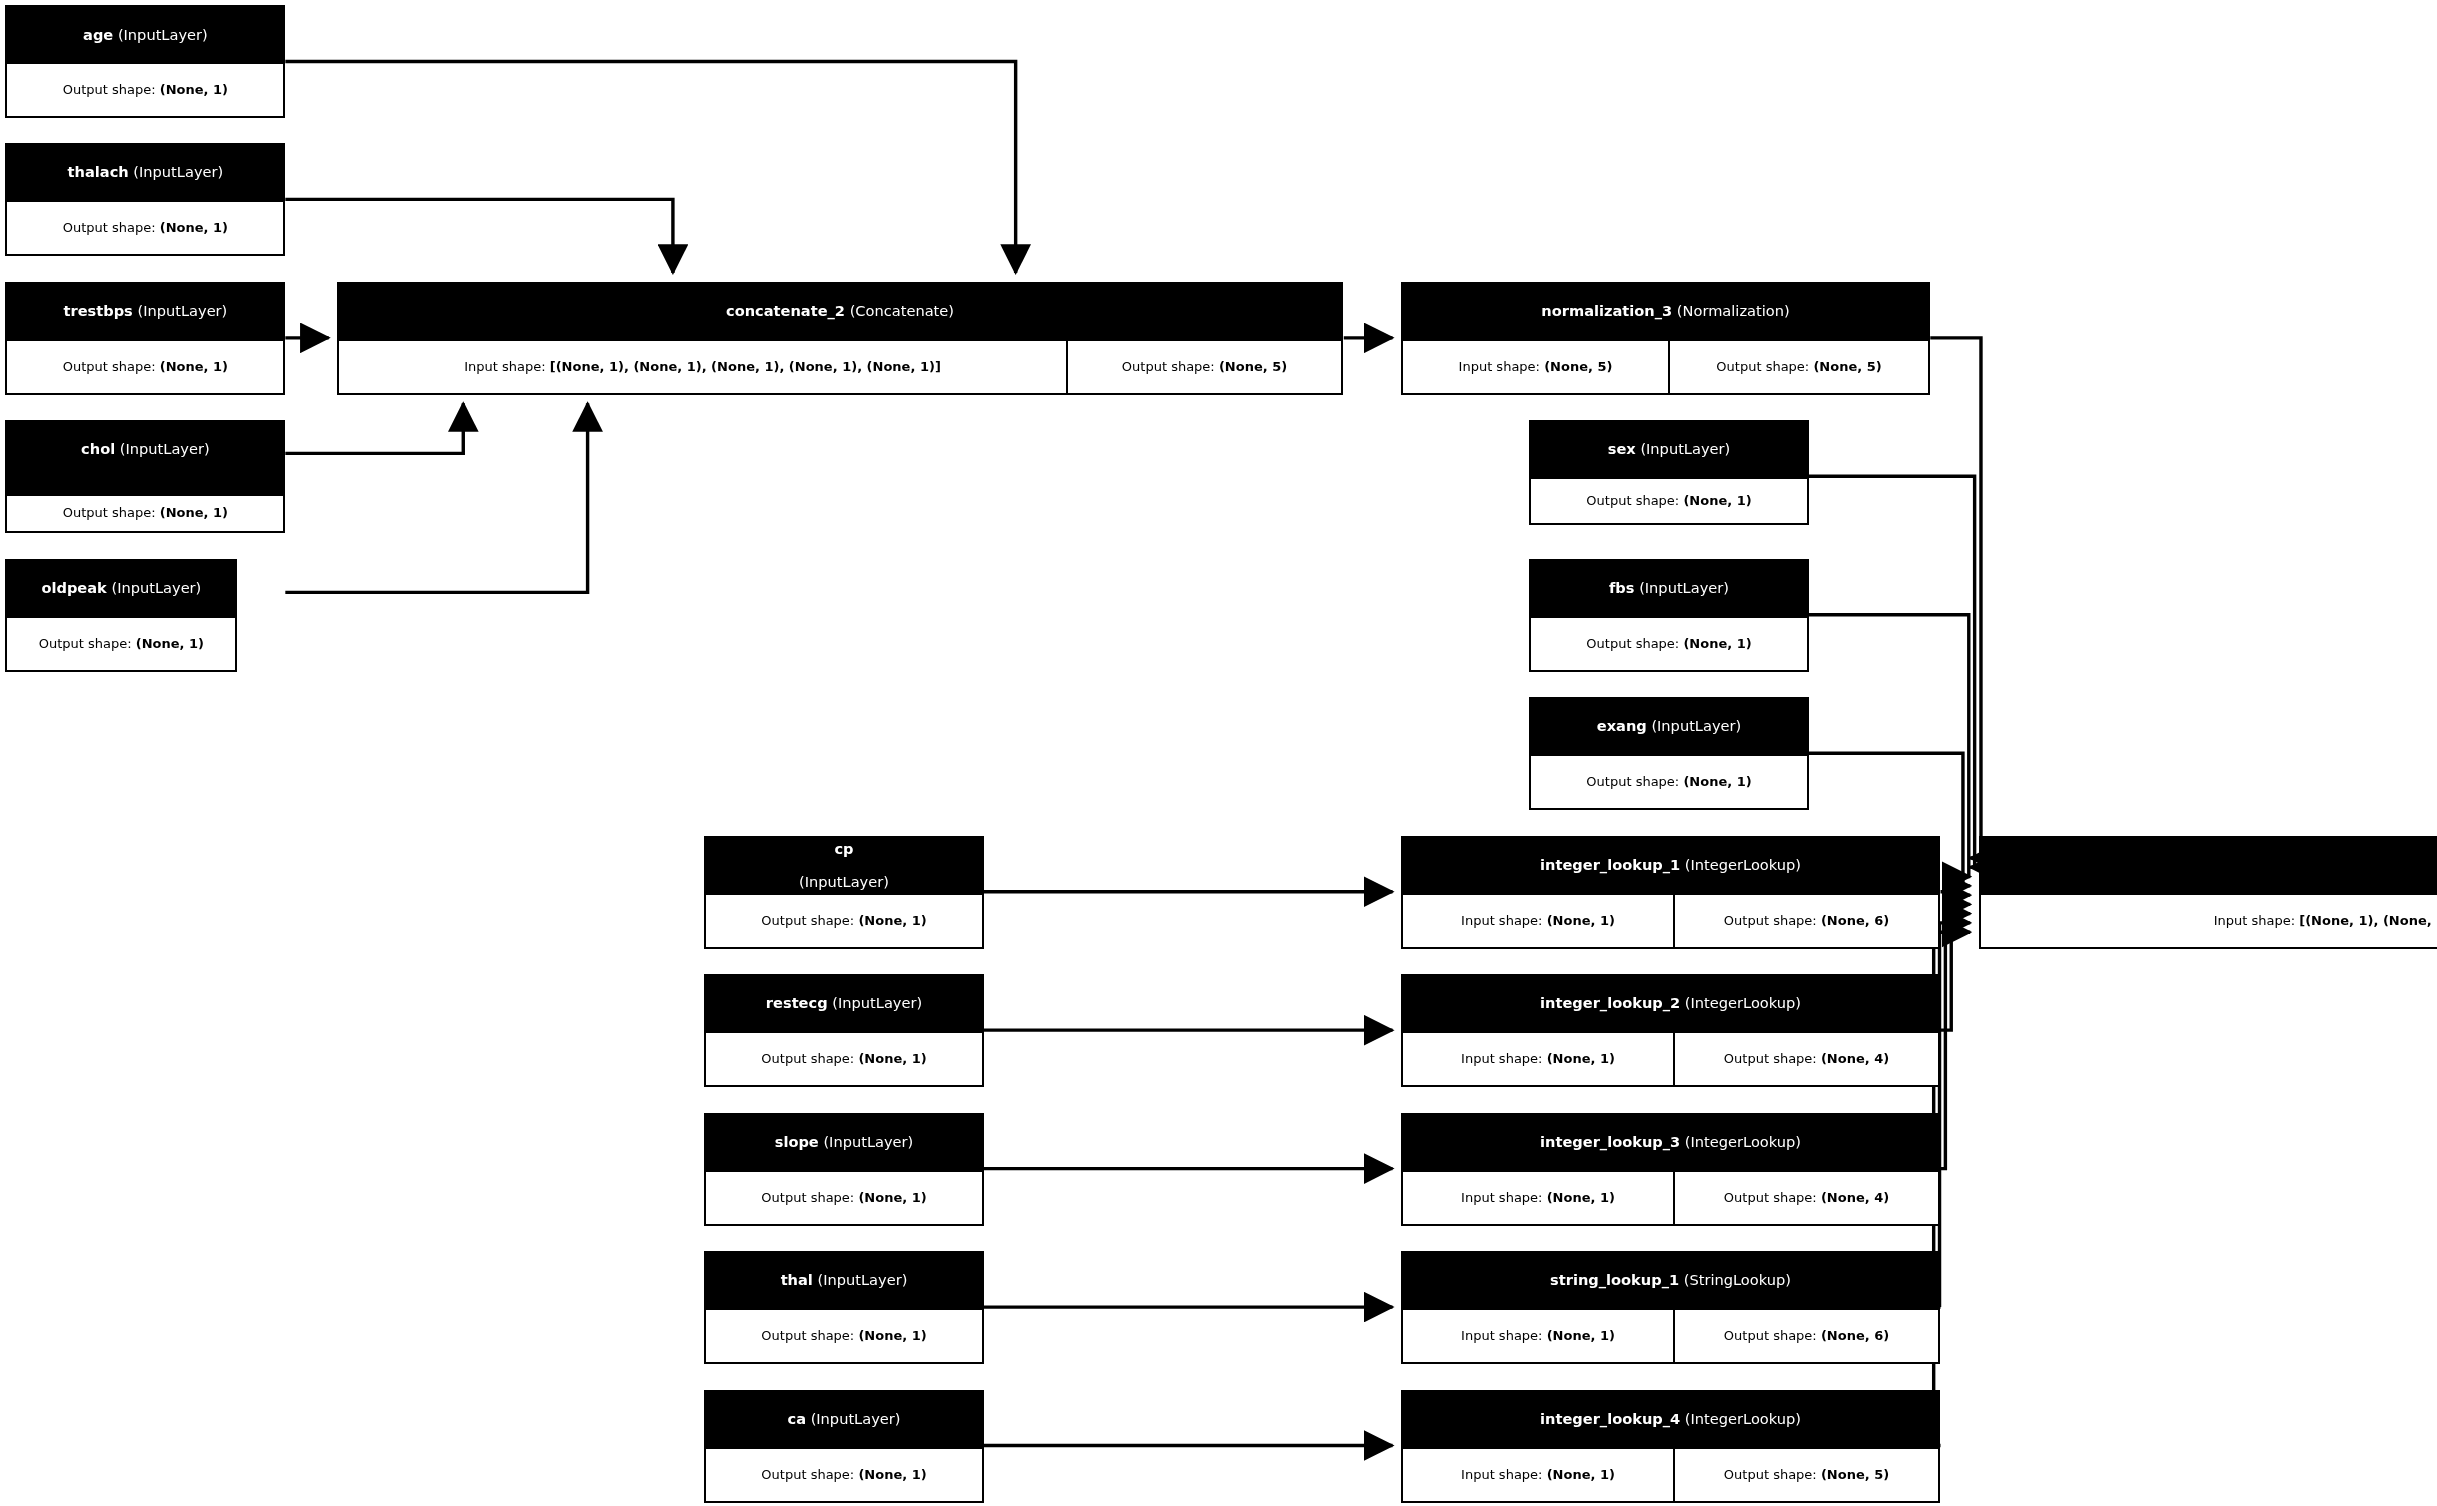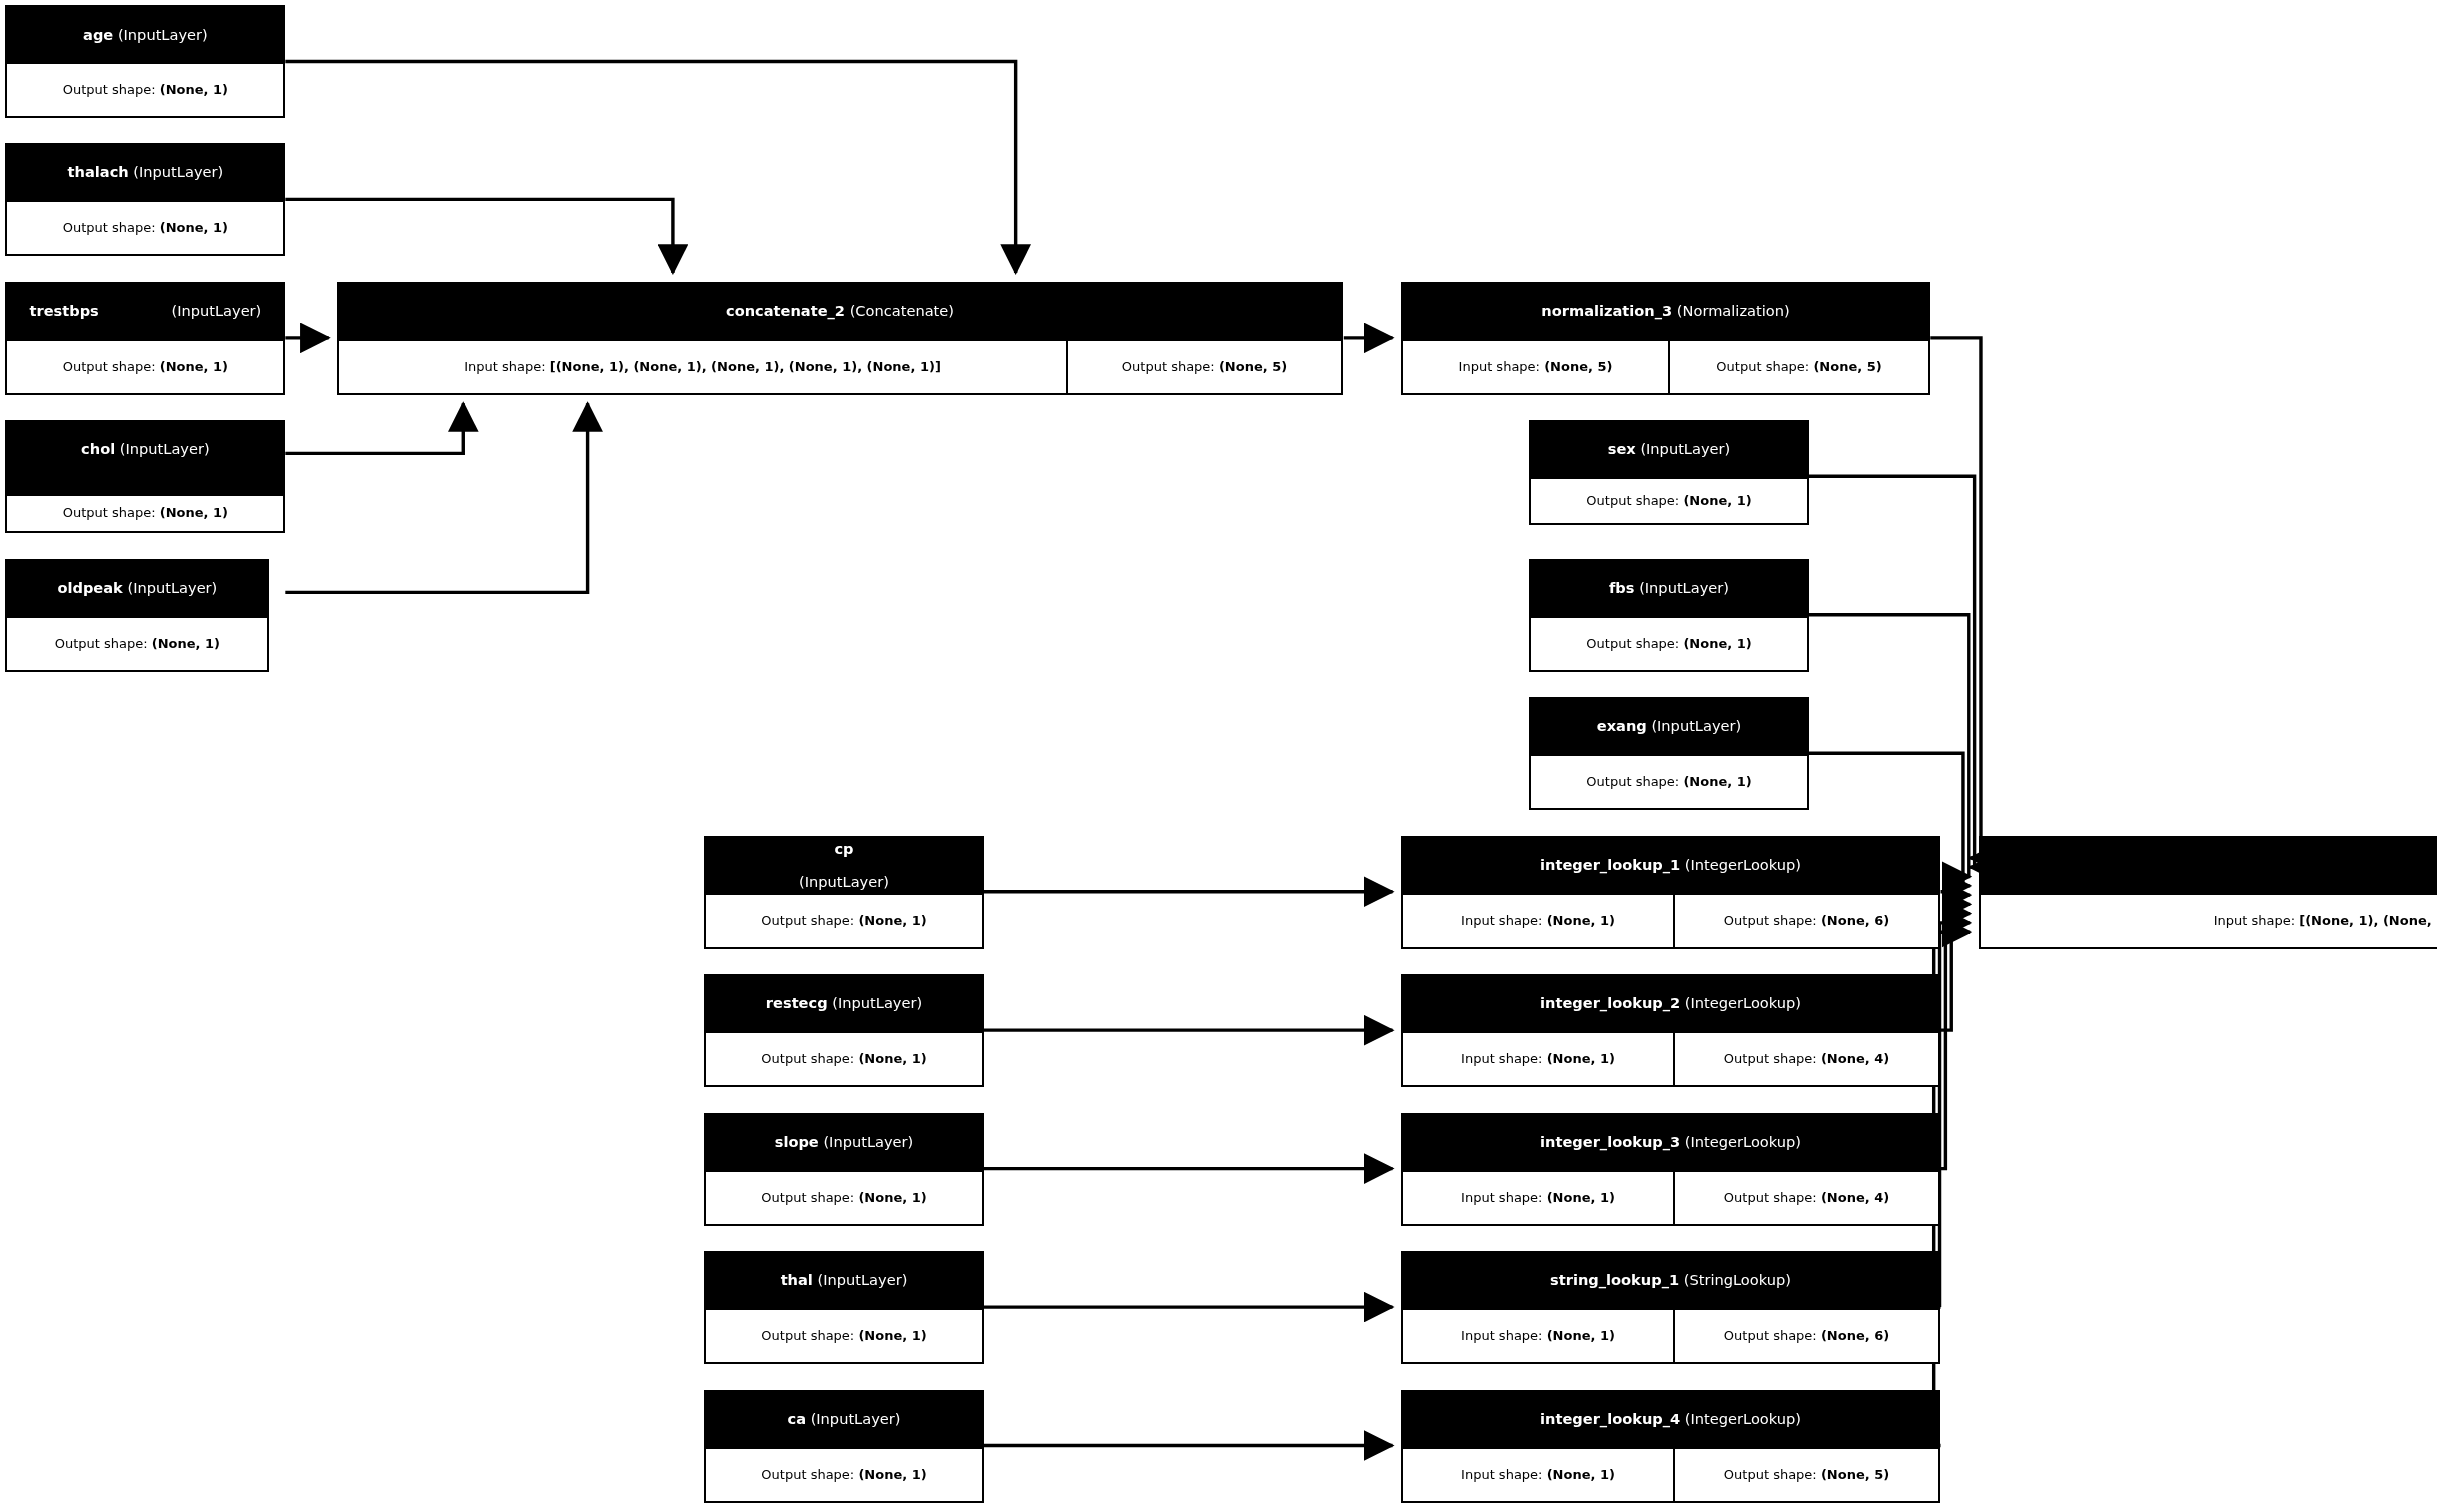--- a/index.html
+++ b/index.html
@@ -128,38 +128,38 @@
     <div class="node" style="left: 5.4px; top: 143px; width: 280px; height: 113px;">
       <div class="node-title" style="height: 55px;"><b>thalach</b>&nbsp;<span class="cls">(InputLayer)</span></div>
       <div class="node-body">
         <div class="cell">
           <span>Output shape:&nbsp;</span>
           <b>(None, 1)</b>
         </div>
       </div>
     </div>
     <div class="node" style="left: 5.4px; top: 282px; width: 280px; height: 113px;">
-      <div class="node-title" style="height: 55px; gap: 34px;"><b>trestbps</b>&nbsp;<span class="cls">(InputLayer)</span></div>
+      <div class="node-title" style="height: 55px;"><b>trestbps</b>&nbsp;<span class="cls">(InputLayer)</span></div>
       <div class="node-body">
         <div class="cell">
           <span>Output shape:&nbsp;</span>
           <b>(None, 1)</b>
         </div>
       </div>
     </div>
     <div class="node" style="left: 5.4px; top: 420px; width: 280px; height: 113px; gap: 17px;">
       <div class="node-title" style="height: 55px;"><b>chol</b>&nbsp;<span class="cls">(InputLayer)</span></div>
       <div class="node-body">
         <div class="cell">
           <span>Output shape:&nbsp;</span>
           <b>(None, 1)</b>
         </div>
       </div>
     </div>
-    <div class="node" style="left: 5.4px; top: 559px; width: 264px; height: 113px;">
+    <div class="node" style="left: 5.4px; top: 559px; width: 232px; height: 113px;">
       <div class="node-title" style="height: 55px;"><b>oldpeak</b>&nbsp;<span class="cls">(InputLayer)</span></div>
       <div class="node-body">
         <div class="cell">
           <span>Output shape:&nbsp;</span>
           <b>(None, 1)</b>
         </div>
       </div>
     </div>
     <div class="node" style="left: 337px; top: 282px; width: 1006px; height: 113px;">
       <div class="node-title" style="height: 55px;"><b>concatenate_2</b>&nbsp;<span class="cls">(Concatenate)</span></div>

